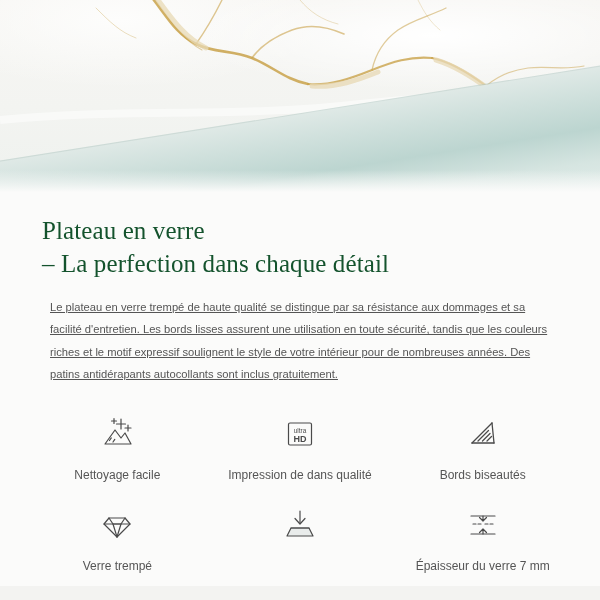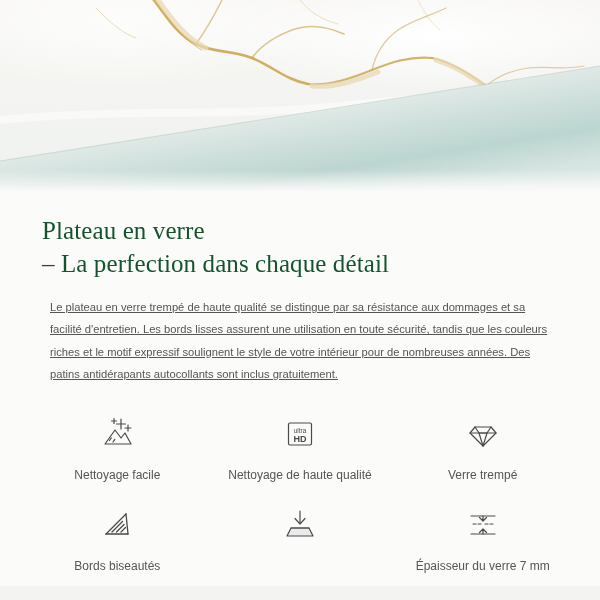--- a/index.html
+++ b/index.html
@@ -204,53 +204,53 @@
     </div>
 
     <div class="feature">
       <span class="feature-icon">
         <svg width="40" height="40" viewBox="0 0 40 40" fill="none" stroke="#4a4a4a" stroke-width="1.2" stroke-linejoin="round">
           <rect x="8.5" y="9" width="23" height="22" rx="1.5"></rect>
           <text x="20" y="19" font-family="Liberation Sans, sans-serif" font-size="6.4" fill="#4a4a4a" stroke="none" text-anchor="middle">ultra</text>
           <text x="20" y="27.5" font-family="Liberation Sans, sans-serif" font-size="9" font-weight="bold" fill="#4a4a4a" stroke="none" text-anchor="middle">HD</text>
         </svg>
       </span>
-      <span class="feature-label">Nettoyage de haute qualité</span>
-    </div>
-
-    <div class="feature">
-      <span class="feature-icon">
-        <svg width="40" height="40" viewBox="0 0 40 40" fill="none" stroke="#4a4a4a" stroke-width="1.2" stroke-linecap="round" stroke-linejoin="round">
-          <path d="M12 13 L28 13 L33 19 L20 32 L7 19 Z"></path>
-          <path d="M7 19 L33 19"></path>
-          <path d="M12 13 L16 19 L20 32"></path>
-          <path d="M28 13 L24 19 L20 32"></path>
-          <path d="M16 19 L24 19"></path>
-        </svg>
-      </span>
-      <span class="feature-label">Verre trempé</span>
+      <span class="feature-label">Impression de dans qualité</span>
     </div>
 
     <div class="feature">
       <span class="feature-icon">
         <svg width="40" height="40" viewBox="0 0 40 40" fill="none" stroke="#4a4a4a" stroke-width="1.3" stroke-linecap="round">
           <path d="M9 29 L29 9"></path>
           <path d="M9 29 L31 29"></path>
           <path d="M29 9 L31 29"></path>
           <path d="M15 27 L25.5 16.5"></path>
           <path d="M19.5 27 L27 19.5"></path>
           <path d="M24 27 L28.5 22.5"></path>
         </svg>
       </span>
       <span class="feature-label">Bords biseautés</span>
     </div>
 
     <div class="feature">
       <span class="feature-icon">
         <svg width="40" height="40" viewBox="0 0 40 40" fill="none" stroke="#4a4a4a" stroke-width="1.2" stroke-linecap="round" stroke-linejoin="round">
+          <path d="M12 13 L28 13 L33 19 L20 32 L7 19 Z"></path>
+          <path d="M7 19 L33 19"></path>
+          <path d="M12 13 L16 19 L20 32"></path>
+          <path d="M28 13 L24 19 L20 32"></path>
+          <path d="M16 19 L24 19"></path>
+        </svg>
+      </span>
+      <span class="feature-label">Verre trempé</span>
+    </div>
+
+    <div class="feature">
+      <span class="feature-icon">
+        <svg width="40" height="40" viewBox="0 0 40 40" fill="none" stroke="#4a4a4a" stroke-width="1.2" stroke-linecap="round" stroke-linejoin="round">
           <path d="M20 6 L20 18"></path>
           <path d="M15 13.5 L20 19 L25 13.5"></path>
           <path d="M11 23 L29 23 L33 31 L7 31 Z" fill="#e9eceb"></path>
           <path d="M11 23 L29 23"></path>
         </svg>
       </span>
     </div>
 
     <div class="feature">
       <span class="feature-icon">

